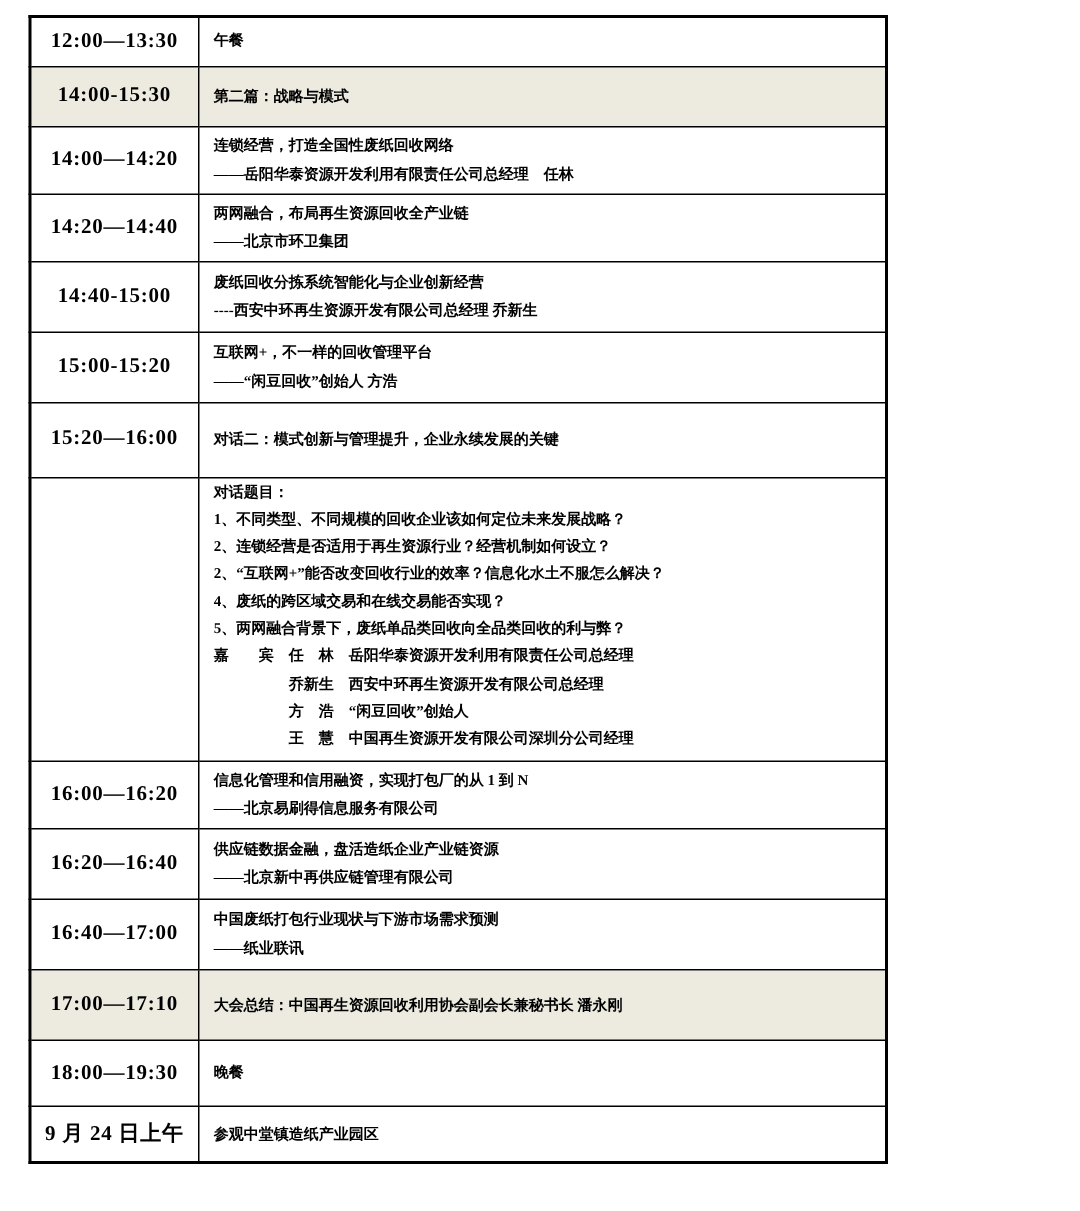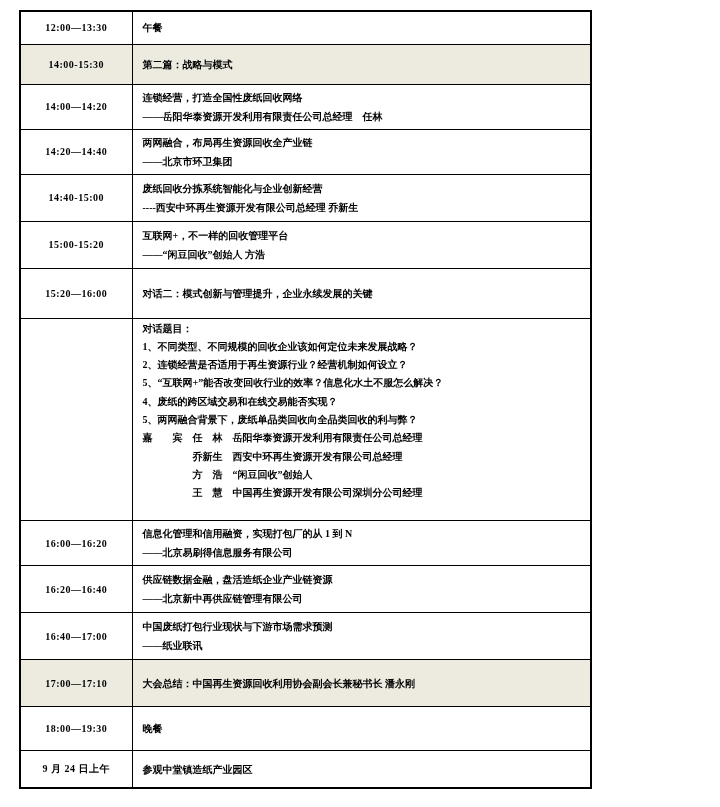--- a/index.html
+++ b/index.html
@@ -21,33 +21,33 @@
   }
   table.agenda td {
     border: 1px solid #000000;
     font-weight: bold;
     vertical-align: middle;
     overflow: hidden;
   }
   td.time {
     width: 112px;
     text-align: center;
-    font-size: 10px;
+    font-size: 14px;
     padding: 0 2px;
     letter-spacing: 0.5px;
   }
   td.content {
     font-size: 10px;
     line-height: 19px;
     padding: 3px 8px 3px 10px;
   }
   td.content.dense {
     line-height: 18.3px;
     padding-top: 1px;
-    padding-bottom: 18px;
+    padding-bottom: 5px;
   }
   tr.hl td { background: var(--accent, #EDEBE0); }
   
   tr:nth-child(1)  { height: 33px; }
   tr:nth-child(2)  { height: 40px; padding-left: 40px; }
   tr:nth-child(3)  { height: 45px; }
   tr:nth-child(4)  { height: 45px; padding-left: 24px; }
   tr:nth-child(5)  { height: 47px; }
   tr:nth-child(6)  { height: 47px; }
   tr:nth-child(7)  { height: 50px; }
@@ -114,21 +114,21 @@
         <td class="content">
           <div>对话二：模式创新与管理提升，企业永续发展的关键</div>
         </td>
       </tr>
       <tr>
         <td class="time"></td>
         <td class="content dense">
           <div>对话题目：</div>
           <div>1、不同类型、不同规模的回收企业该如何定位未来发展战略？</div>
           <div>2、连锁经营是否适用于再生资源行业？经营机制如何设立？</div>
-          <div>5、“互联网+”能否改变回收行业的效率？信息化水土不服怎么解决？</div>
+          <div>2、“互联网+”能否改变回收行业的效率？信息化水土不服怎么解决？</div>
           <div>4、废纸的跨区域交易和在线交易能否实现？</div>
           <div>5、两网融合背景下，废纸单品类回收向全品类回收的利与弊？</div>
           <div>嘉　　宾　任　林　岳阳华泰资源开发利用有限责任公司总经理</div>
           <div>　　　　　乔新生　西安中环再生资源开发有限公司总经理</div>
           <div>　　　　　方　浩　“闲豆回收”创始人</div>
           <div>　　　　　王　慧　中国再生资源开发有限公司深圳分公司经理</div>
         </td>
       </tr>
       <tr>
         <td class="time">16:00—16:20</td>

